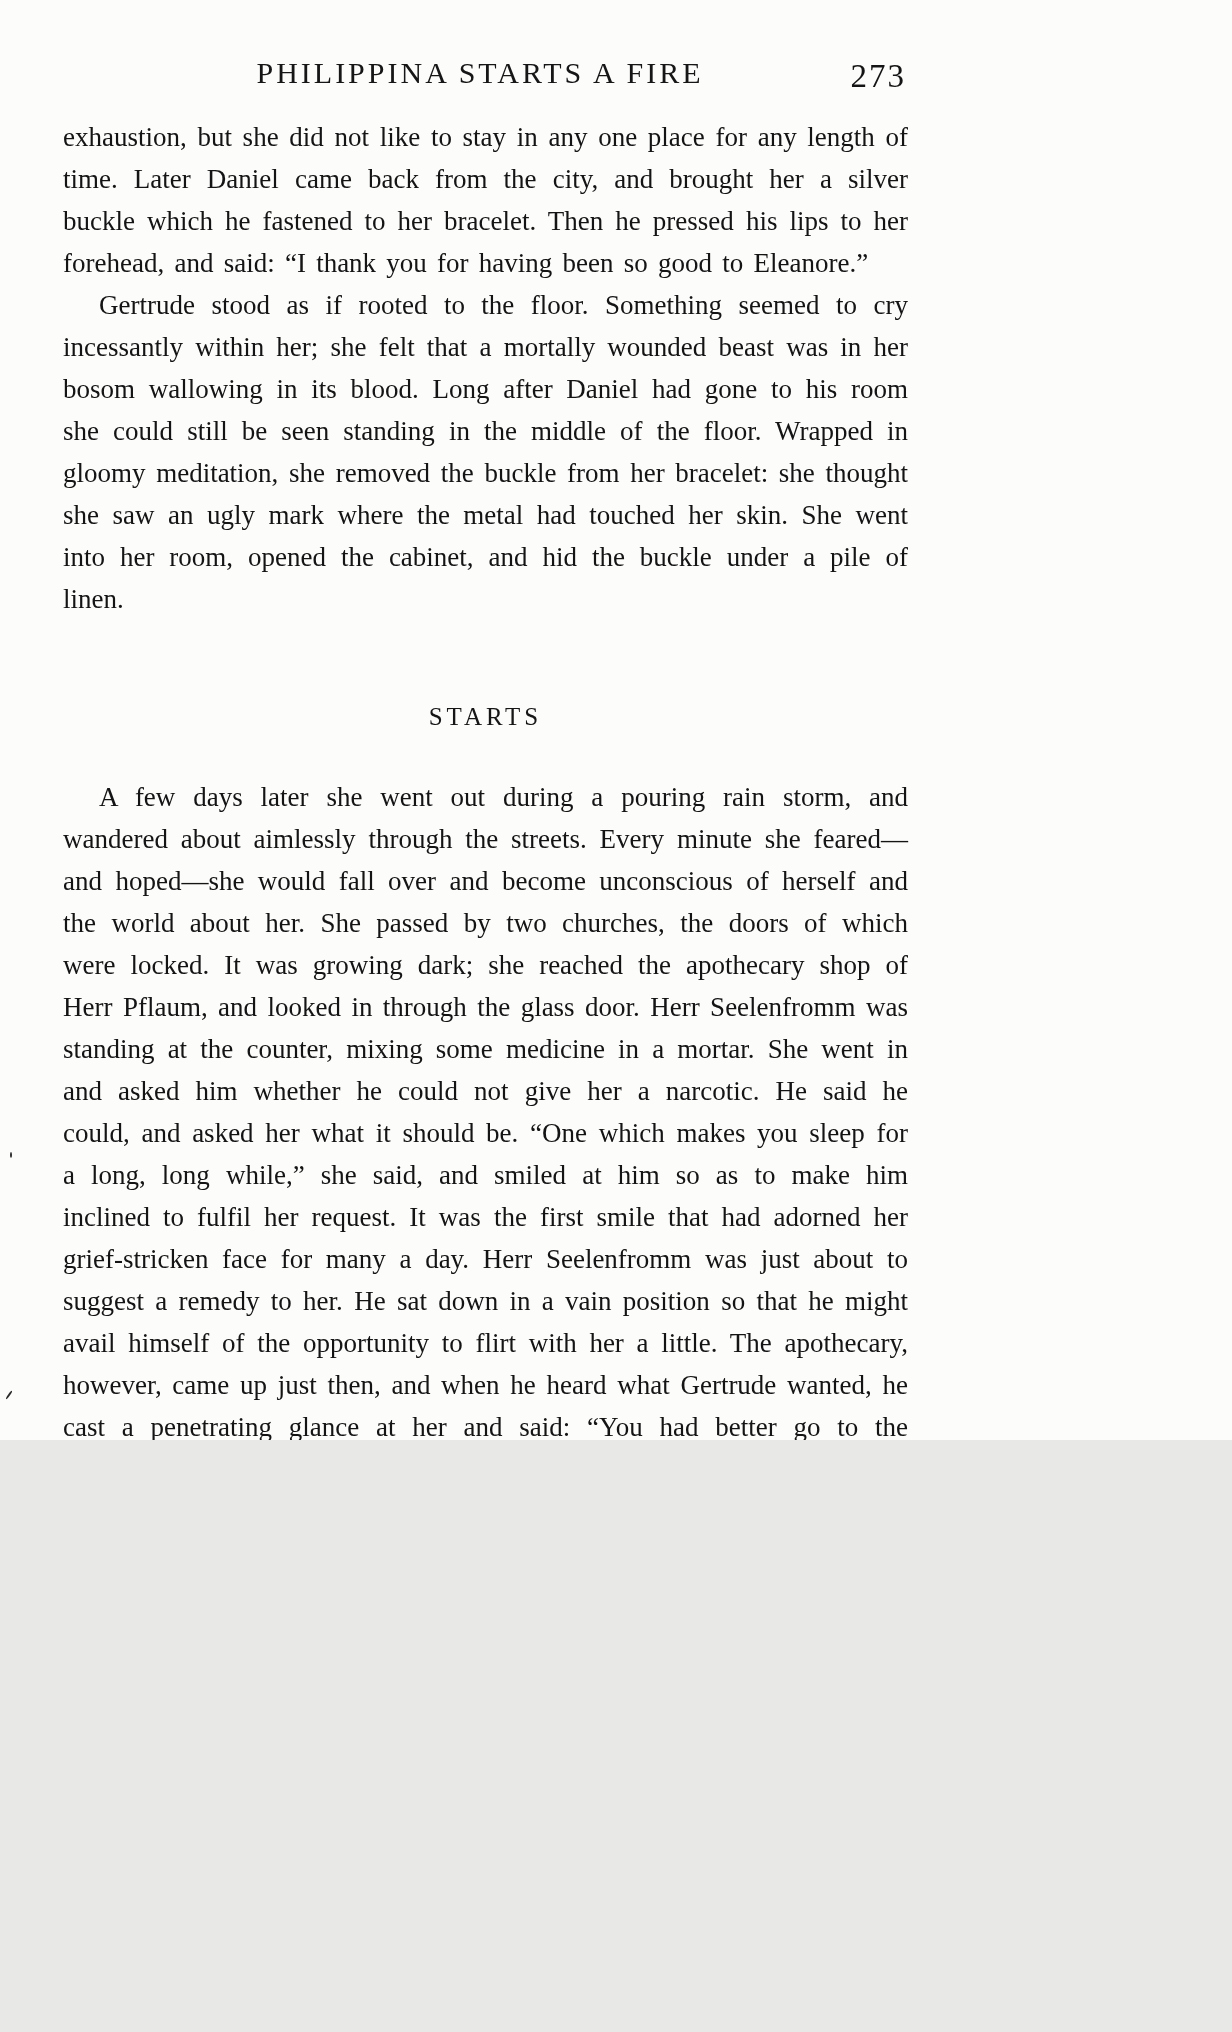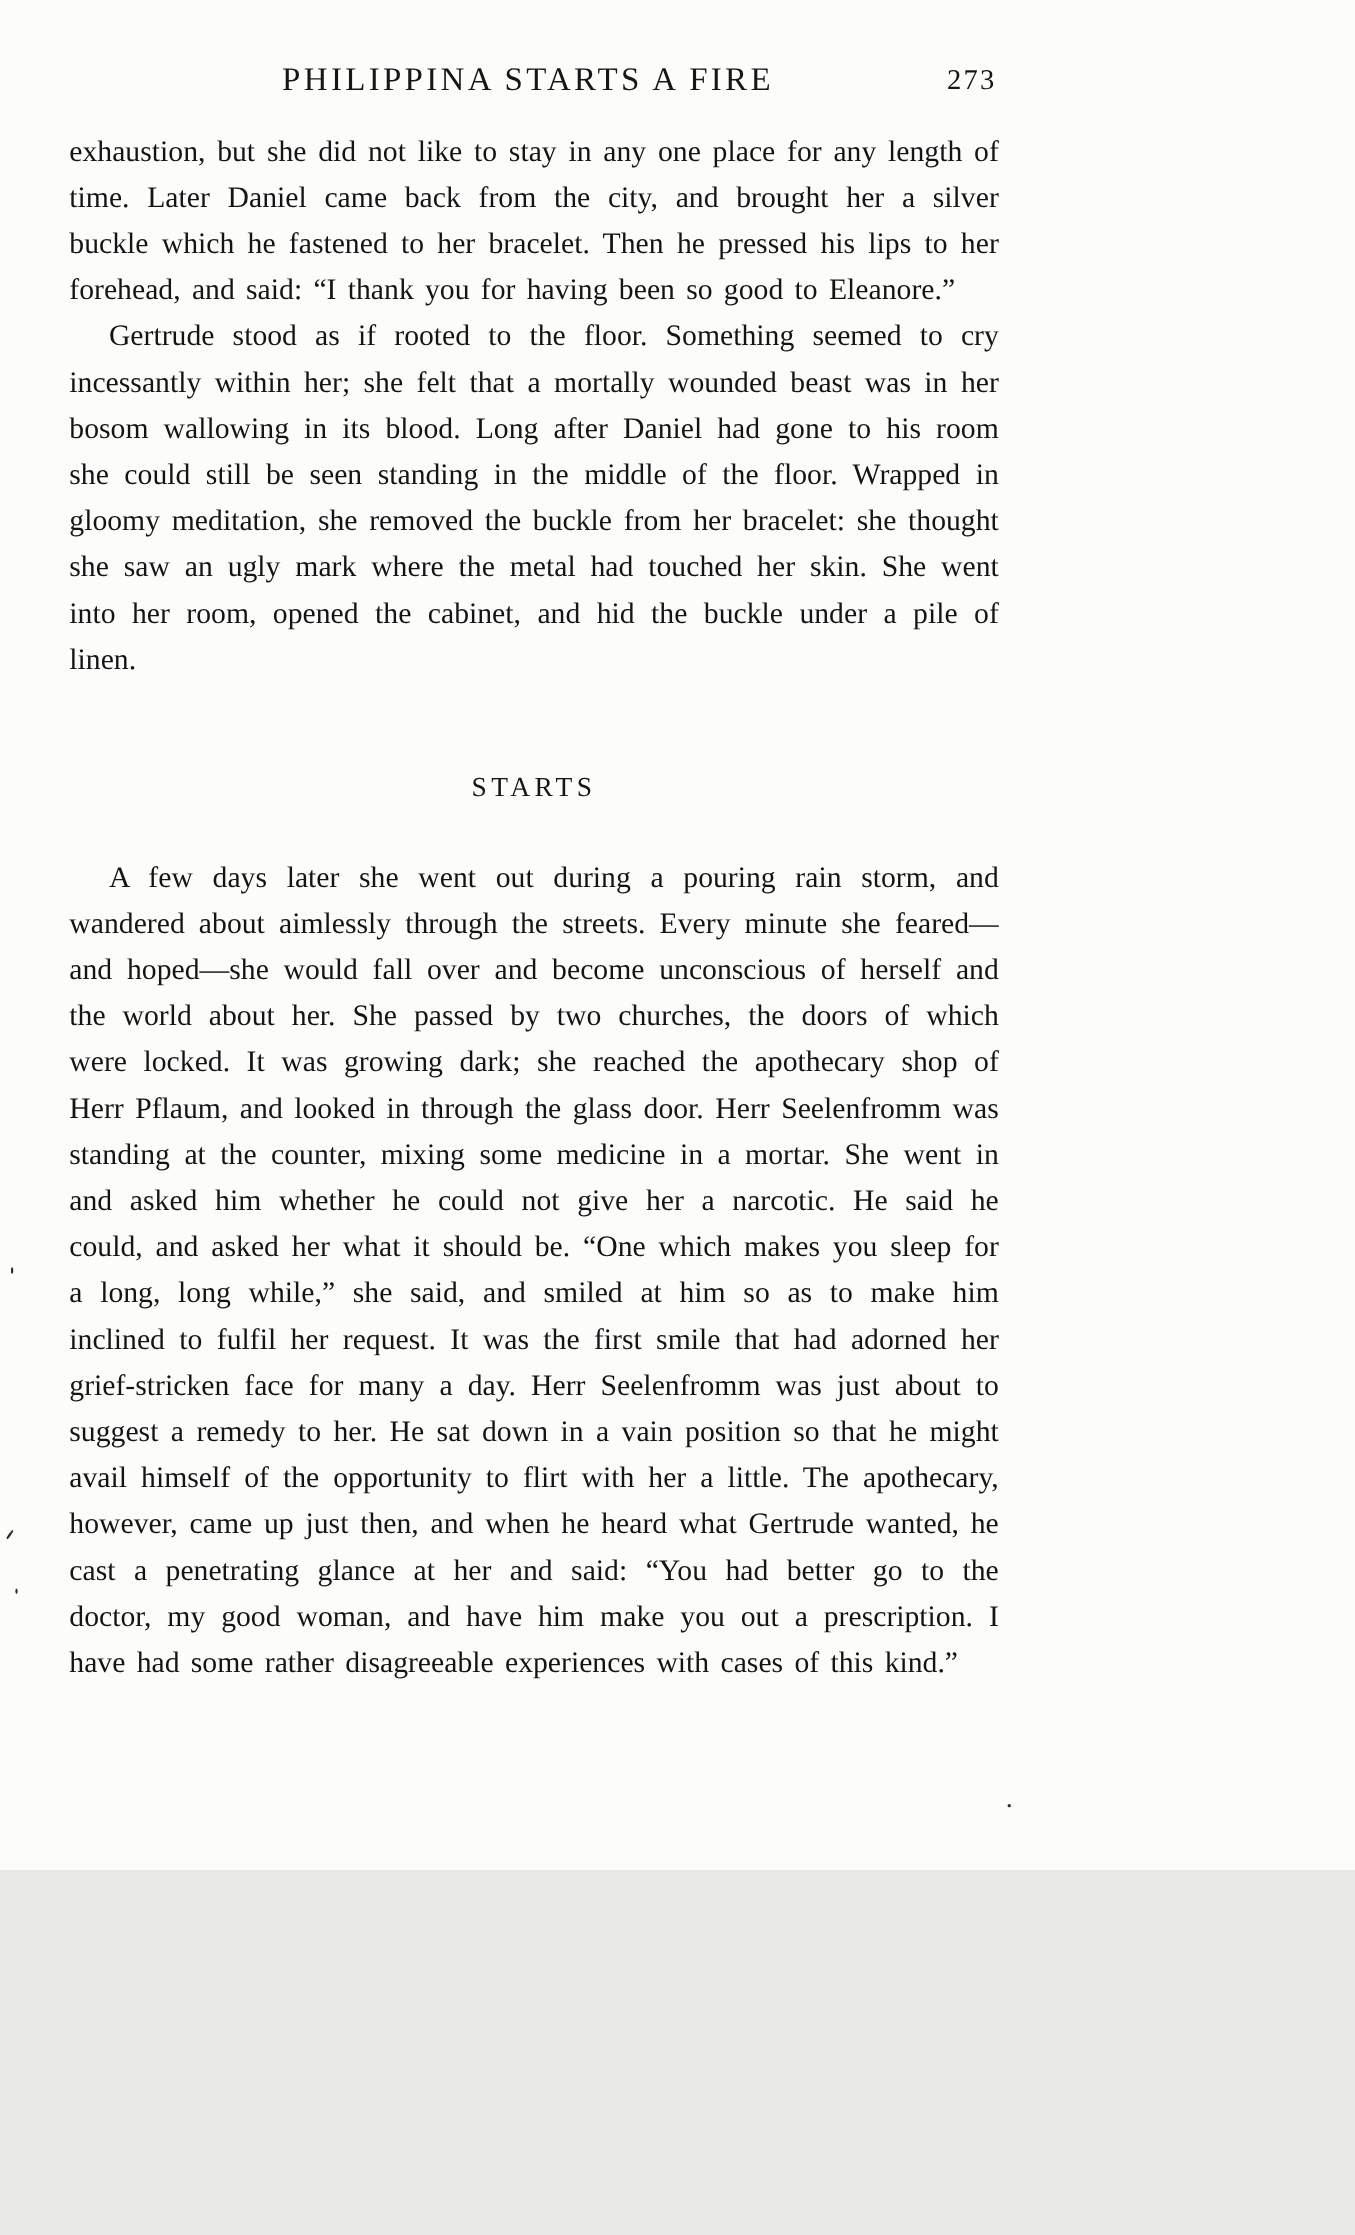--- a/index.html
+++ b/index.html
@@ -3,21 +3,21 @@
 <meta charset="utf-8">
 <style>
   html, body {
     margin: 0;
     padding: 0;
     background: #e8e8e6;
   }
   .page {
     position: relative;
     width: 1232px;
-    height: 1700px;
+    height: 1440px;
     margin: 0 auto;
     background: #fcfcfb;
     overflow: hidden;
     font-family: "Liberation Serif", "DejaVu Serif", serif;
     color: #141414;
   }
   .text-column {
     position: absolute;
     left: 52px;
     top: 56px;
@@ -33,21 +33,21 @@
     text-align: center;
     font-size: 30px;
     letter-spacing: 3px;
     white-space: nowrap;
     color: #161616;
   }
   .page-num {
     position: absolute;
     right: 2px;
     top: 2px;
-    font-size: 26px;
+    font-size: 33px;
     letter-spacing: 2px;
   }
   .body-text {
     font-size: 27px;
     line-height: 42px;
     word-spacing: 3.5px;
     text-align: justify;
     margin-left: 11px;
   }
   .para {

